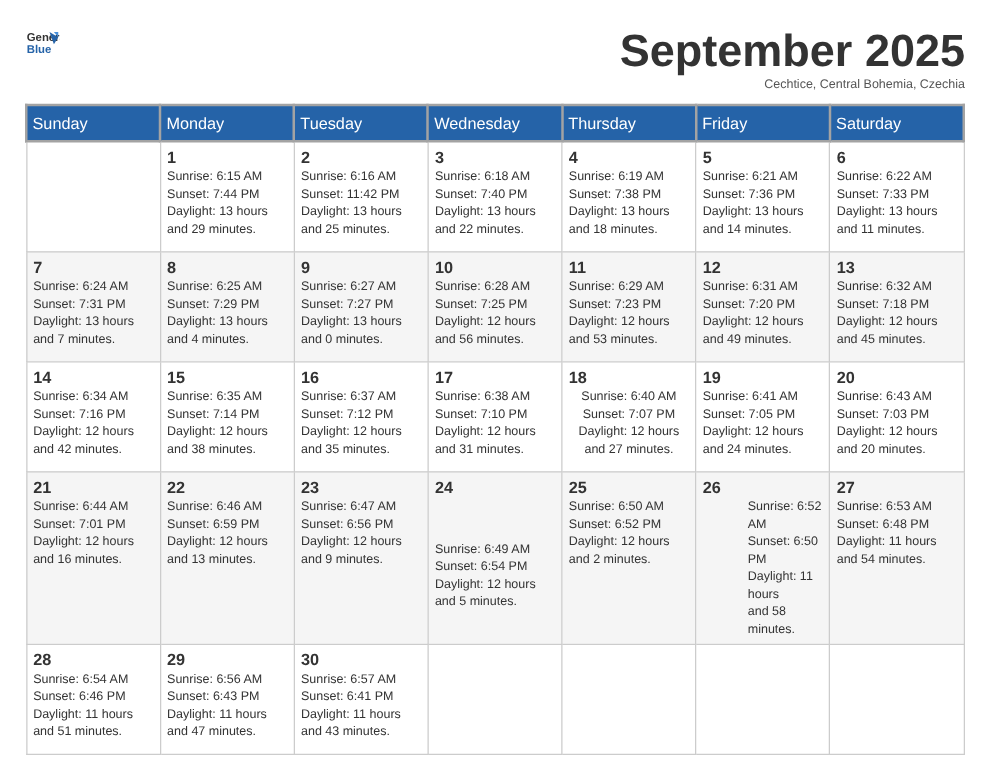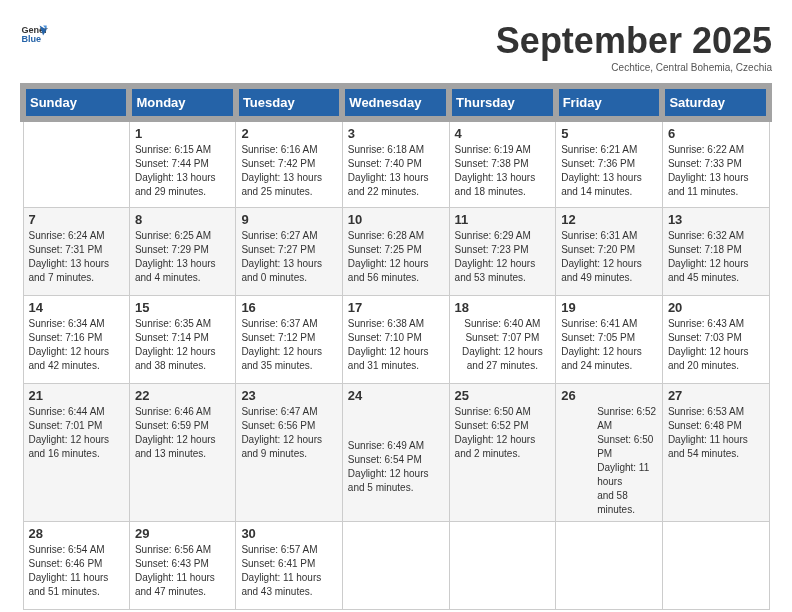--- a/index.html
+++ b/index.html
@@ -41,22 +41,22 @@
       width: 100%;
       border-collapse: collapse;
       font-size: 11px;
     }
     .calendar th {
       background: #2563a8;
       color: white;
       padding: 6px 4px;
       text-align: left;
       font-size: 13px;
-      font-weight: bold;
-      border: 6px solid #a3a3a3;
+      font-weight: normal;
+      border: 2px solid #a3a3a3;
     }
     .calendar td {
       border: 1px solid #ccc;
       vertical-align: top;
       padding: 4px 5px;
       width: 107px;
       height: 88px;
     }
     .day-number {
       font-size: 13px;
@@ -116,21 +116,21 @@
         <td>
           <span class="day-number">1</span>
           <div class="day-info" style="white-space: pre-line;">Sunrise: 6:15 AM
 Sunset: 7:44 PM
 Daylight: 13 hours
 and 29 minutes.</div>
         </td>
         <td>
           <span class="day-number">2</span>
           <div class="day-info" style="white-space: pre-line;">Sunrise: 6:16 AM
-Sunset: 7:42 PM
+Sunset: 11:42 PM
 Daylight: 13 hours
 and 25 minutes.</div>
         </td>
         <td>
           <span class="day-number">3</span>
           <div class="day-info" style="white-space: pre-line;">Sunrise: 6:18 AM
 Sunset: 7:40 PM
 Daylight: 13 hours
 and 22 minutes.</div>
         </td>

